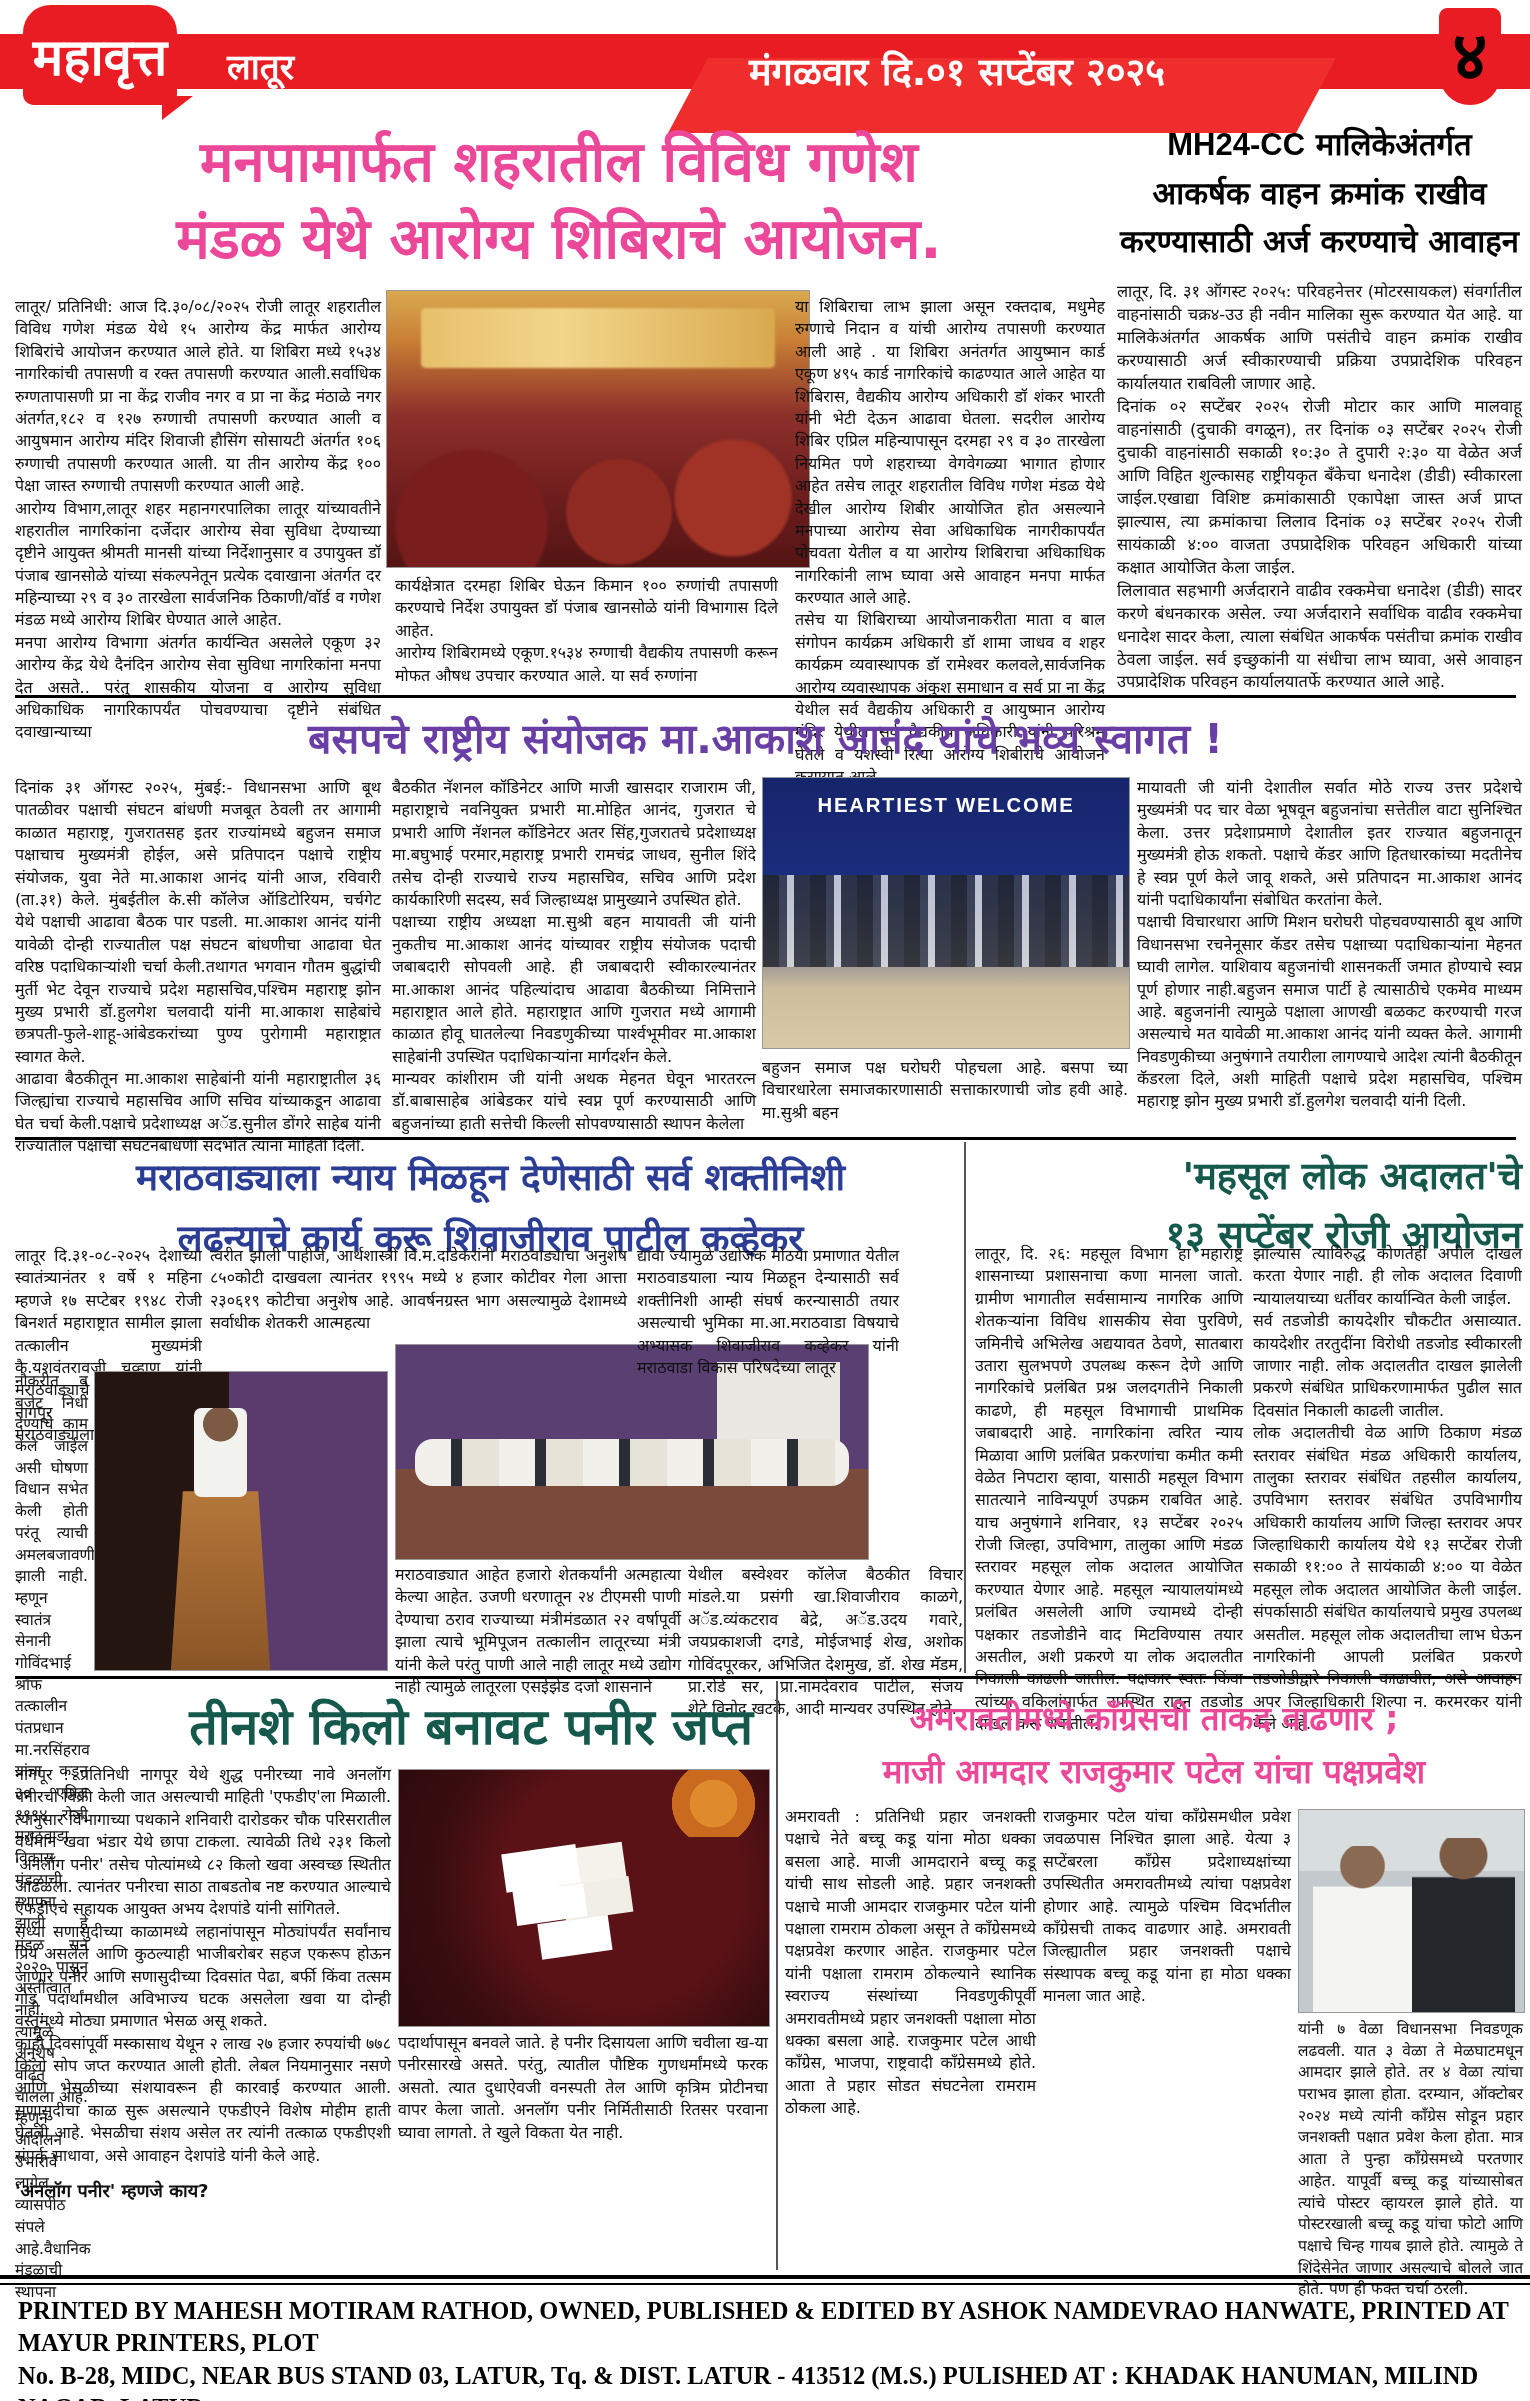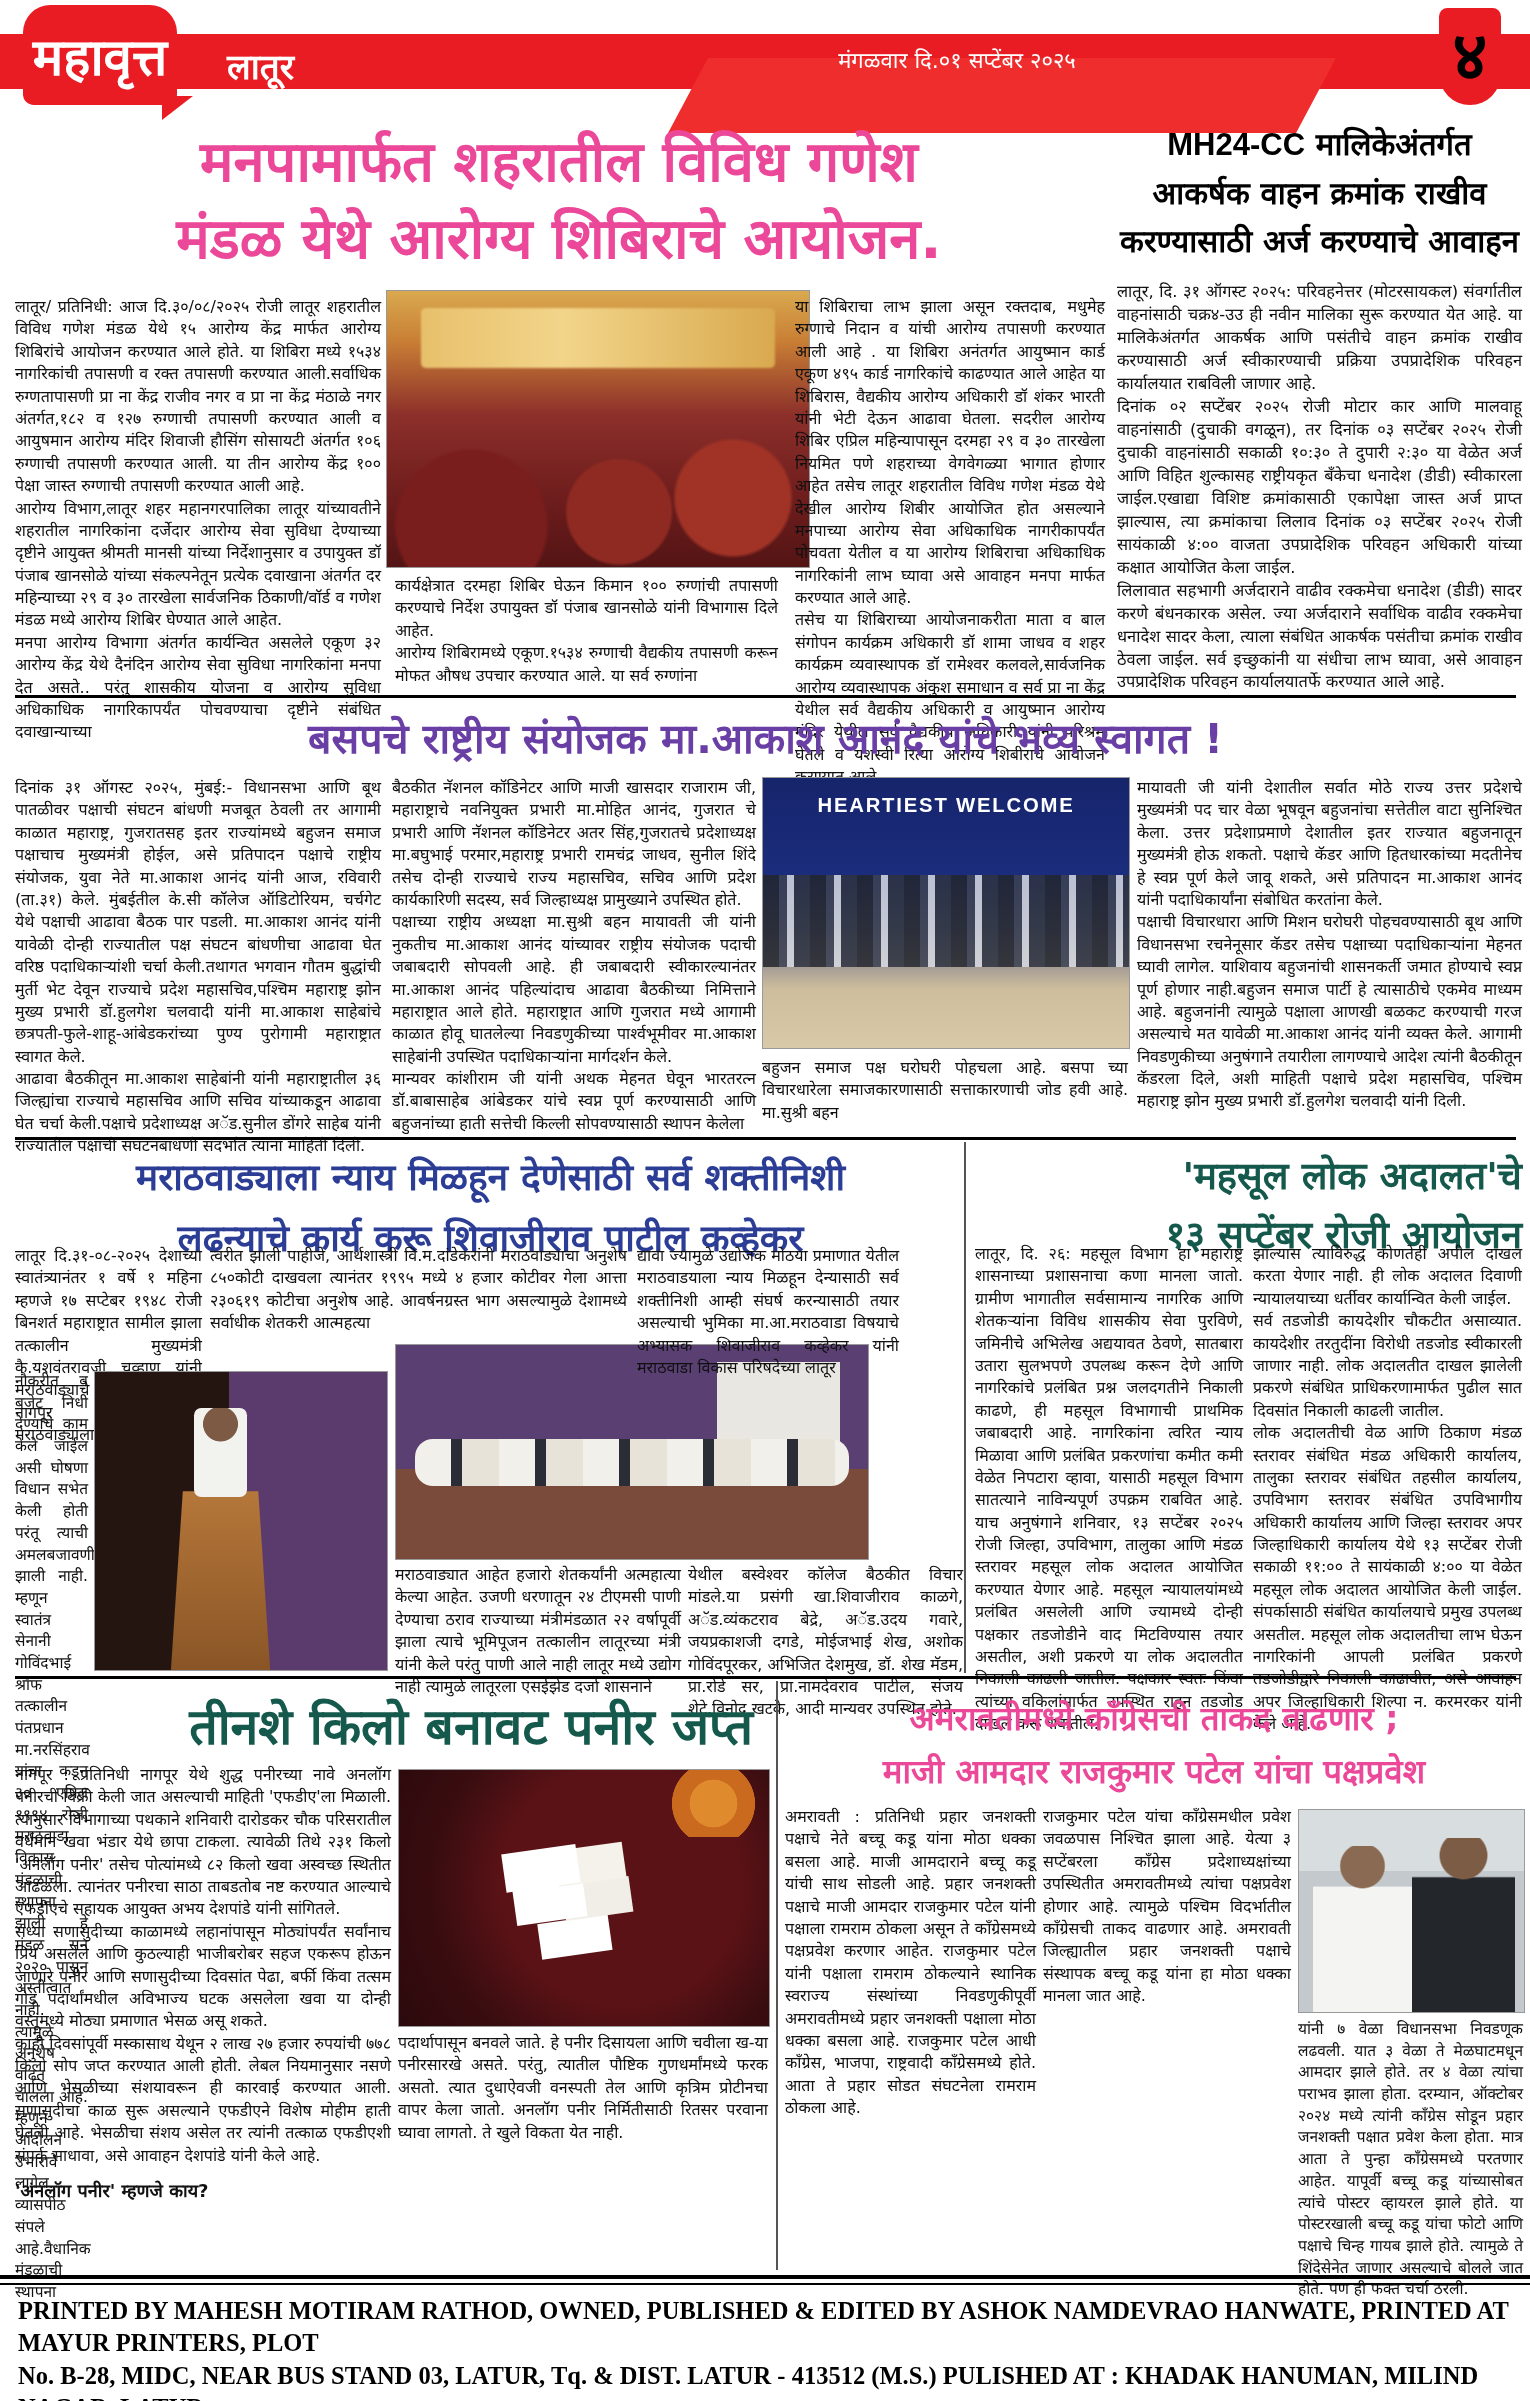--- a/index.html
+++ b/index.html
@@ -10,21 +10,21 @@
   .rule{position:absolute;background:#000;}
   
   .band{position:absolute;left:0;top:34px;width:1530px;height:55px;background:#ea1c23;}
   .band-skew{position:absolute;left:688px;top:24px;width:628px;height:75px;background:#ef2d2d;transform:skewX(-28deg);}
   .logo-box{position:absolute;left:23px;top:4.8px;width:154px;height:100px;background:#ea1c23;
             border-radius:27.5px 27.5px 10.8px 10.8px;display:flex;align-items:center;justify-content:center;font-family:Liberation Serif, serif;}
   .logo-box:after{content:"";position:absolute;right:-15.5px;bottom:-15.5px;width:0;height:0;
             border-left:31px solid #ea1c23;border-bottom:24px solid transparent;}
   .logo-title{color:#fff;font-size:51px;font-weight:800;}
   .edition{position:absolute;left:227px;top:42px;width:179px;color:#fff;font-size:35px;font-weight:700;}
-  .mast-date{position:absolute;left:730px;top:44px;width:454px;color:#fff;font-size:22px;font-weight:400;text-align:center;}
+  .mast-date{position:absolute;left:730px;top:44px;width:454px;color:#fff;font-size:38px;font-weight:700;text-align:center;}
   .page-badge{position:absolute;left:1439px;top:8.4px;width:62px;height:97px;background:#ea1c23;
               border-radius:8.4px 8.4px 31px 31px;display:flex;align-items:center;justify-content:center;}
   .page-num{color:#000;font-size:67px;font-weight:800;line-height:1;}
   
   .hl{font-weight:800;text-align:center;white-space:pre-line;}
   .hl-red{color:#ec4899;}
   .hl-purple{color:#6a3fa5;}
   .hl-blue{color:#2c3d96;}
   .hl-teal{color:#14594c;text-align:right;}
   

